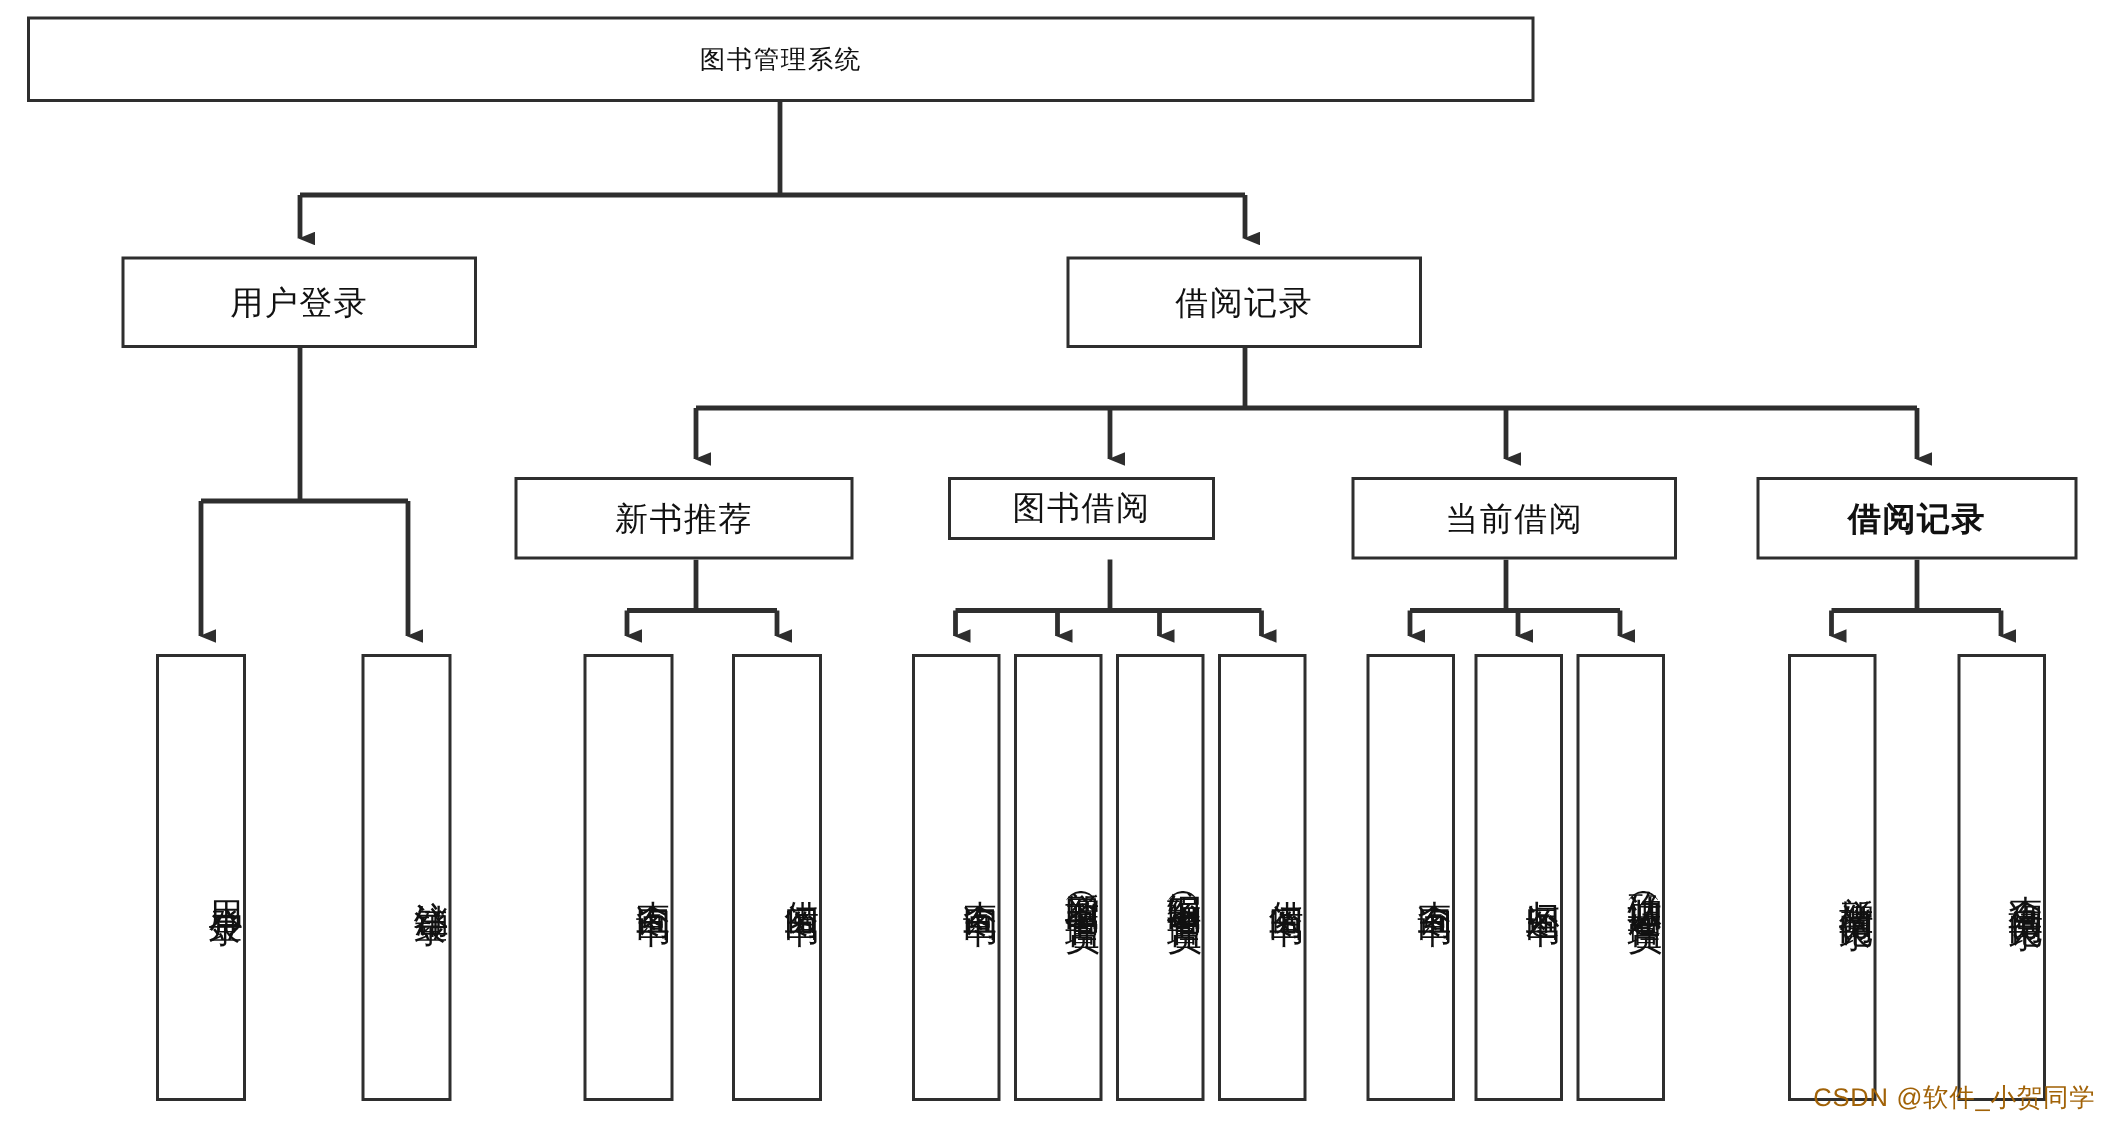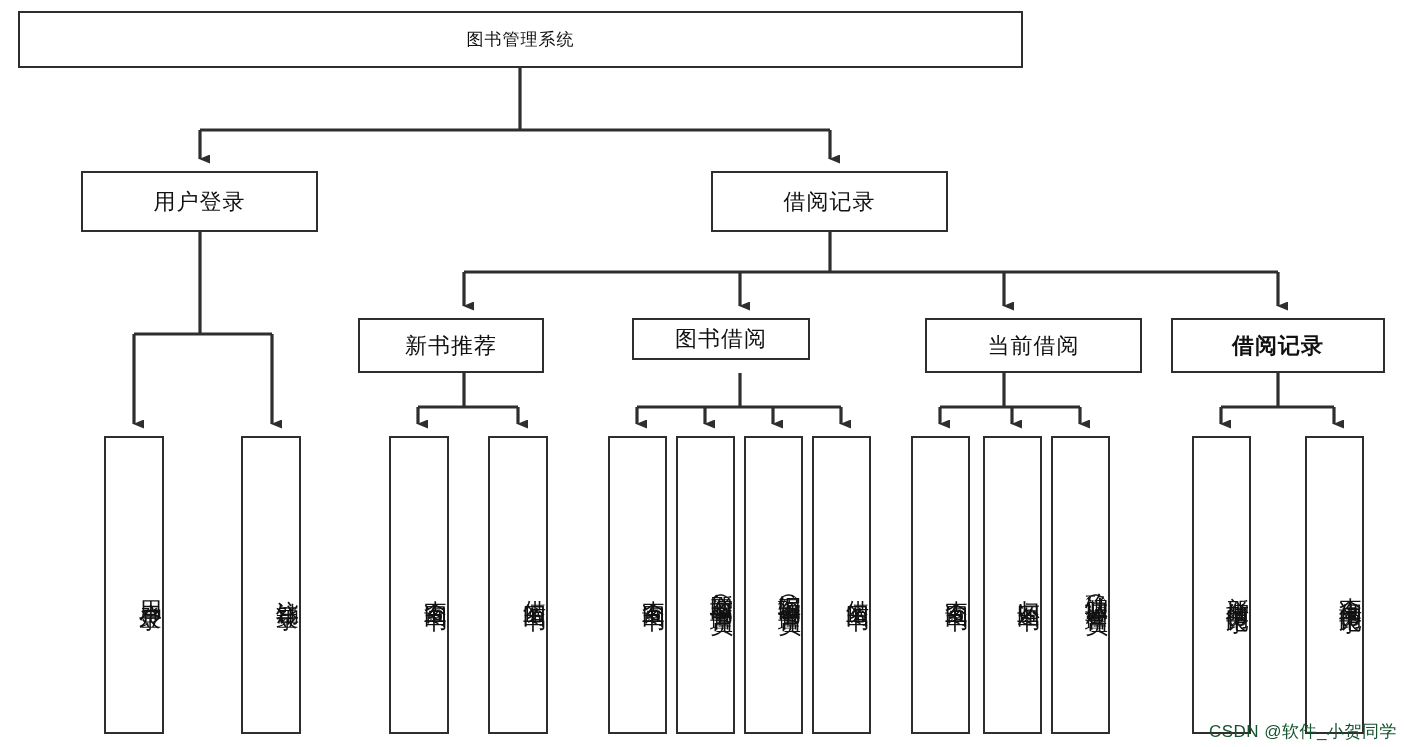--- a/index.html
+++ b/index.html
@@ -54,21 +54,21 @@
     white-space: nowrap;
   }
   #root-node {
     font-size: 17px;
   }
   #watermark {
     position: absolute;
     right: 8px;
     bottom: 4px;
     font-size: 17px;
-    color: #14532d;
+    color: #a16207;
     white-space: nowrap;
     letter-spacing: 0.5px;
   }
 </style>
 </head>
 <body>
 
 <div id="canvas">
 
   <svg id="edges" viewBox="0 0 1405 747" width="1405" height="747">
@@ -125,27 +125,27 @@
     <span class="label">图书管理系统</span>
   </div>
 
   <div class="node horizontal" style="left: 81px; top: 171px; width: 237px; height: 61px;">
     <span class="label">用户登录</span>
   </div>
   <div class="node horizontal" style="left: 711px; top: 171px; width: 237px; height: 61px;">
     <span class="label">借阅记录</span>
   </div>
 
-  <div class="node horizontal" style="left: 358px; top: 318px; width: 186px; height: 55px;">
+  <div class="node horizontal" style="left: 343px; top: 318px; width: 226px; height: 55px;">
     <span class="label">新书推荐</span>
   </div>
   <div class="node horizontal" style="left: 632px; top: 318px; width: 178px; height: 42px;">
     <span class="label">图书借阅</span>
   </div>
-  <div class="node horizontal" style="left: 925px; top: 318px; width: 217px; height: 55px;">
+  <div class="node horizontal" style="left: 901px; top: 318px; width: 217px; height: 55px;">
     <span class="label">当前借阅</span>
   </div>
   <div class="node horizontal" style="left: 1171px; top: 318px; width: 214px; height: 55px; font-weight: bold;">
     <span class="label">借阅记录</span>
   </div>
 
   <div class="node vertical" style="left: 104px; top: 436px; width: 60px; height: 298px;">
     <span class="label">用户登录</span>
   </div>
   <div class="node vertical" style="left: 241px; top: 436px; width: 60px; height: 298px;">

